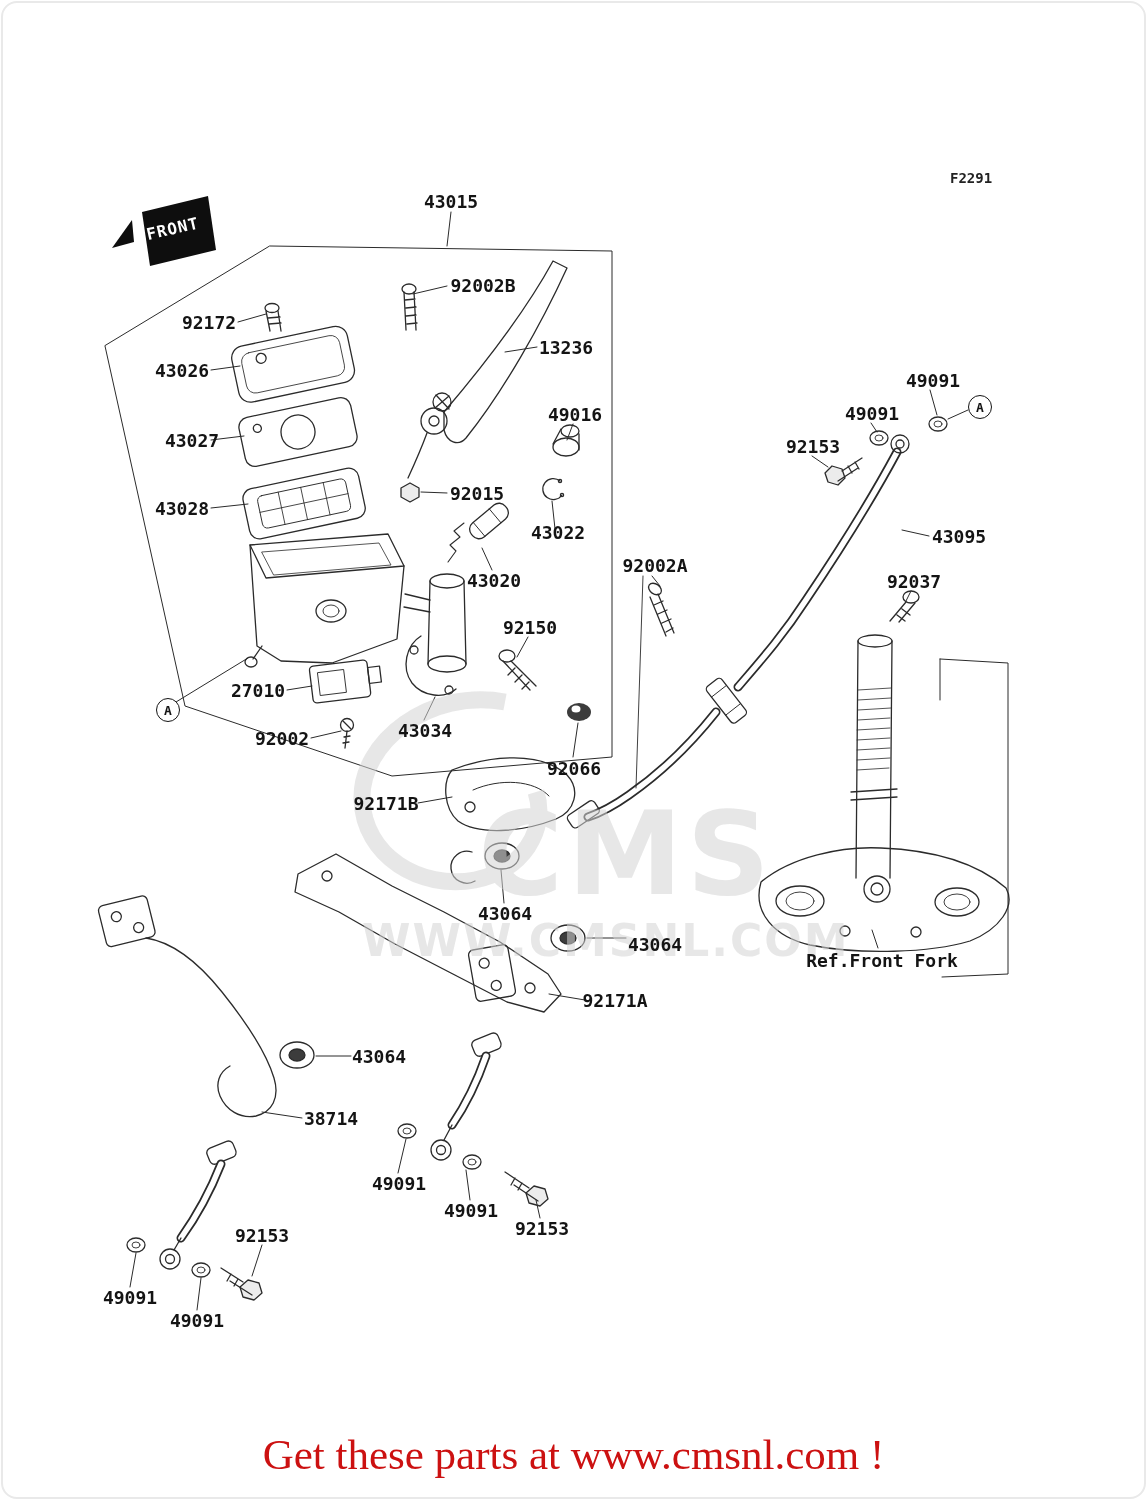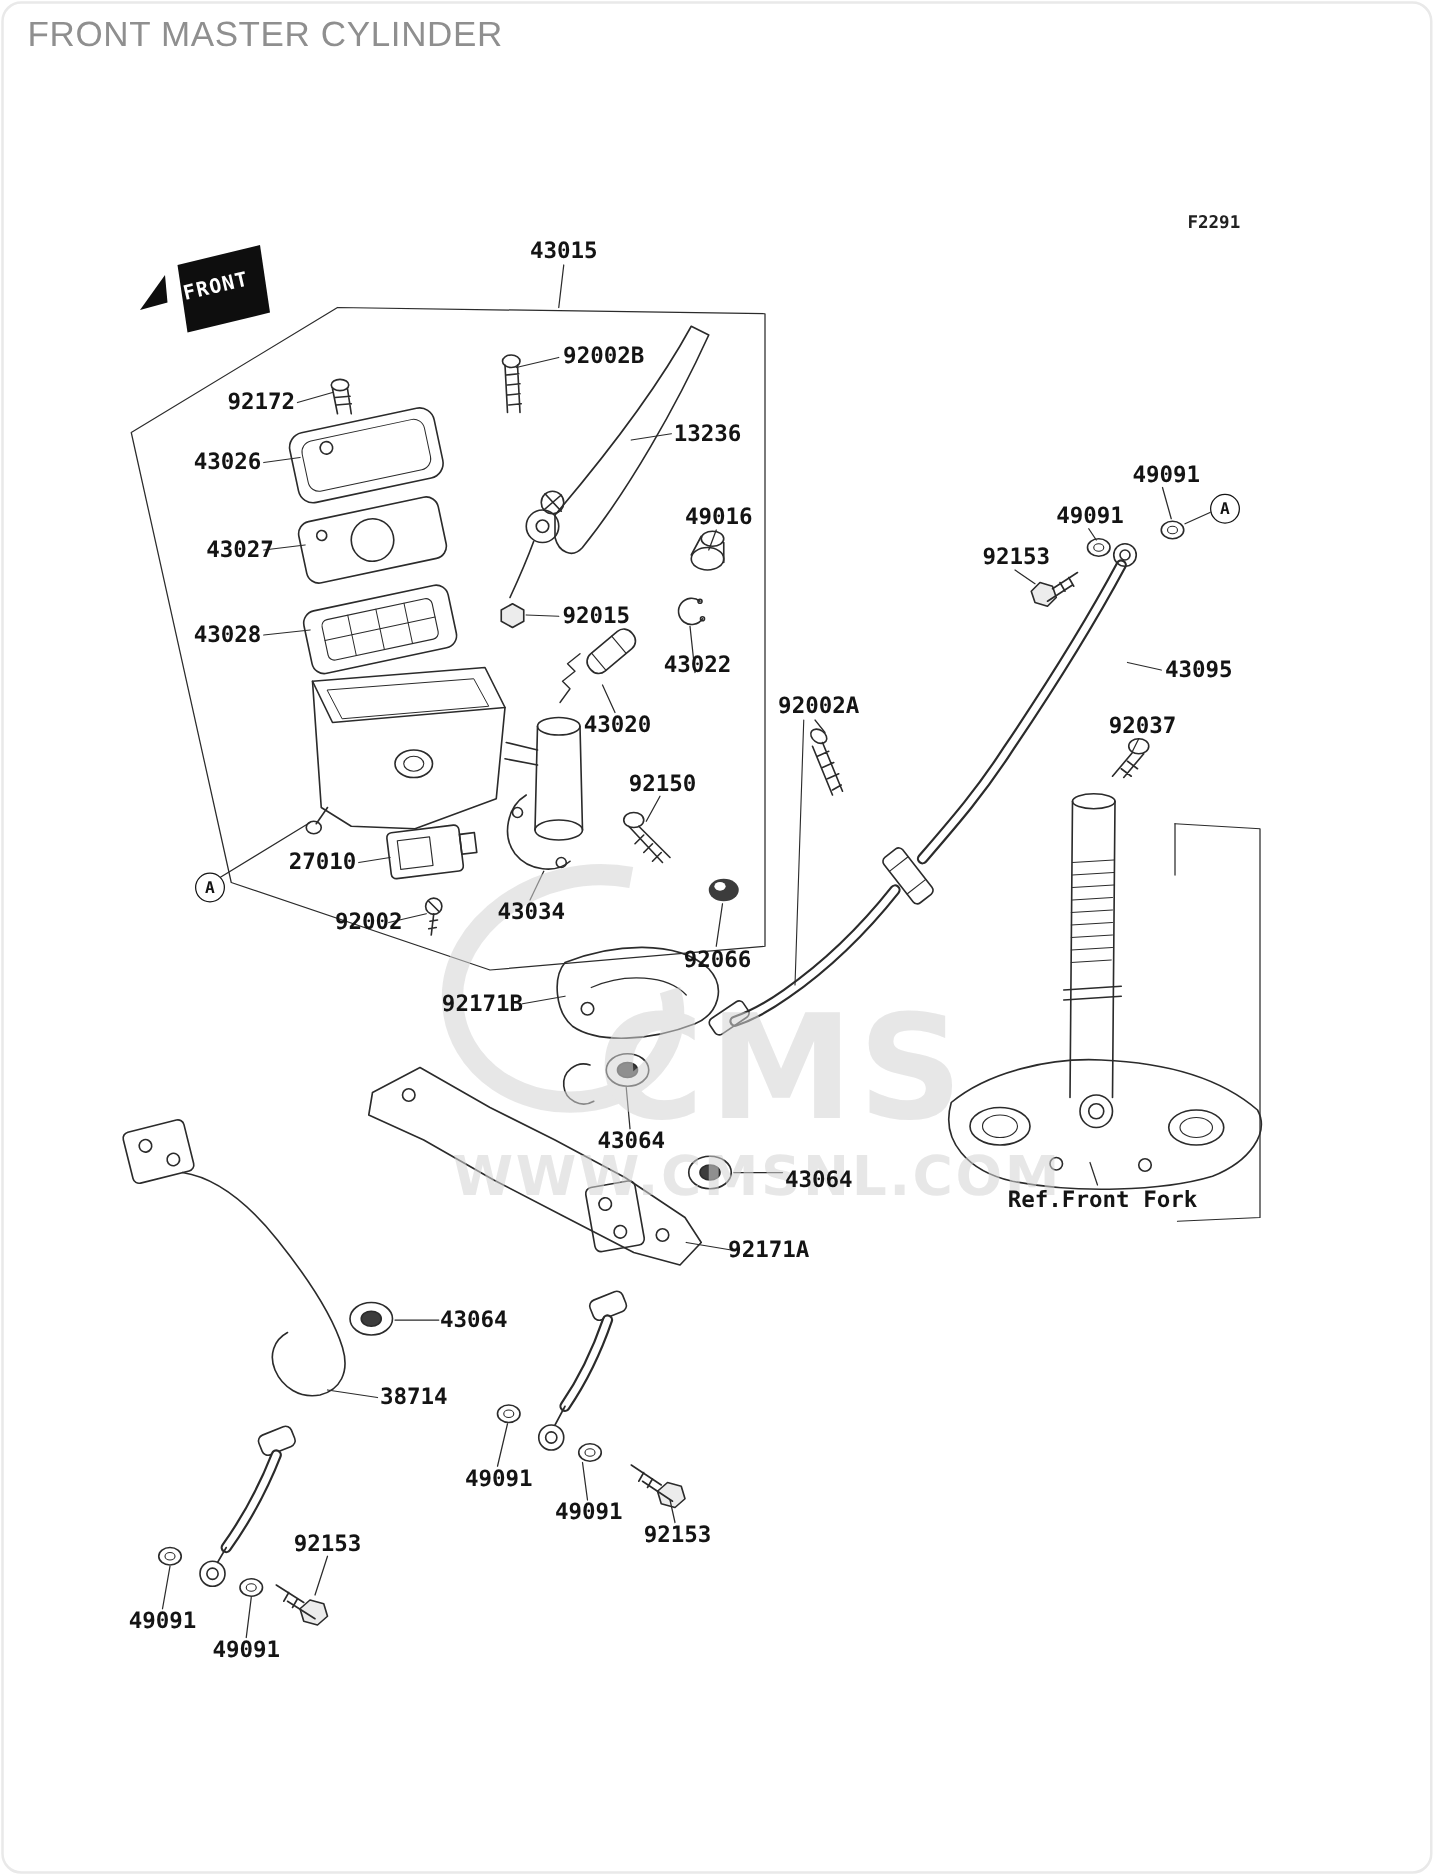--- a/index.html
+++ b/index.html
@@ -32,21 +32,20 @@
   .footer {
     position:absolute; left:0; right:0; top:1430px; text-align:center;
     font-family:"Liberation Serif", serif; font-size:43px; color:#cc1111; white-space:nowrap;
   }
 </style>
 </head>
 <body>
 
 <div class="page">
 
-  <h1 class="page-title">FRONT MASTER CYLINDER</h1>
   <div class="figcode">F2291</div>
 
   <svg class="diagram" width="1147" height="1500" viewBox="0 0 1147 1500" xmlns="http://www.w3.org/2000/svg">
 
     <g stroke="#2b2b2b" stroke-width="1.3" fill="none" stroke-linecap="round" stroke-linejoin="round">
 
       <g>
         <polygon points="270,246 612,251 612,757 392,776 185,706 105,346" stroke-width="1"></polygon>
       </g>
 
@@ -363,35 +362,36 @@
       <span class="lbl part" style="left: 575px; top: 414px;">49016</span>
       <span class="lbl part" style="left: 477px; top: 493px;">92015</span>
       <span class="lbl part" style="left: 182px; top: 508px;">43028</span>
       <span class="lbl part" style="left: 558px; top: 532px;">43022</span>
       <span class="lbl part" style="left: 959px; top: 536px;">43095</span>
       <span class="lbl part" style="left: 494px; top: 580px;">43020</span>
       <span class="lbl part" style="left: 655px; top: 565px;">92002A</span>
       <span class="lbl part" style="left: 914px; top: 581px;">92037</span>
       <span class="lbl part" style="left: 530px; top: 627px;">92150</span>
       <span class="lbl part" style="left: 258px; top: 690px;">27010</span>
-      <span class="lbl part" style="left: 295px; top: 738px;">92002</span>
+      <span class="lbl part" style="left: 282px; top: 738px;">92002</span>
       <span class="lbl part" style="left: 425px; top: 730px;">43034</span>
       <span class="lbl part" style="left: 574px; top: 768px;">92066</span>
       <span class="lbl part" style="left: 386px; top: 803px;">92171B</span>
       <span class="lbl part" style="left: 505px; top: 913px;">43064</span>
       <span class="lbl part" style="left: 655px; top: 944px;">43064</span>
       <span class="lbl ref" style="left: 882px; top: 960px;">Ref.Front Fork</span>
       <span class="lbl part" style="left: 615px; top: 1000px;">92171A</span>
       <span class="lbl part" style="left: 379px; top: 1056px;">43064</span>
       <span class="lbl part" style="left: 331px; top: 1118px;">38714</span>
       <span class="lbl part" style="left: 399px; top: 1183px;">49091</span>
       <span class="lbl part" style="left: 471px; top: 1210px;">49091</span>
       <span class="lbl part" style="left: 542px; top: 1228px;">92153</span>
       <span class="lbl part" style="left: 262px; top: 1235px;">92153</span>
       <span class="lbl part" style="left: 130px; top: 1297px;">49091</span>
       <span class="lbl part" style="left: 197px; top: 1320px;">49091</span>
       <span class="lbl circle" style="left: 980px; top: 407px;">A</span>
       <span class="lbl circle" style="left: 168px; top: 710px;">A</span>
     </div>
 
+  <div class="footer">Get these parts at www.cmsnl.com !</div>
 
   <div class="frame"></div>
 </div>
 
 </body></html>

